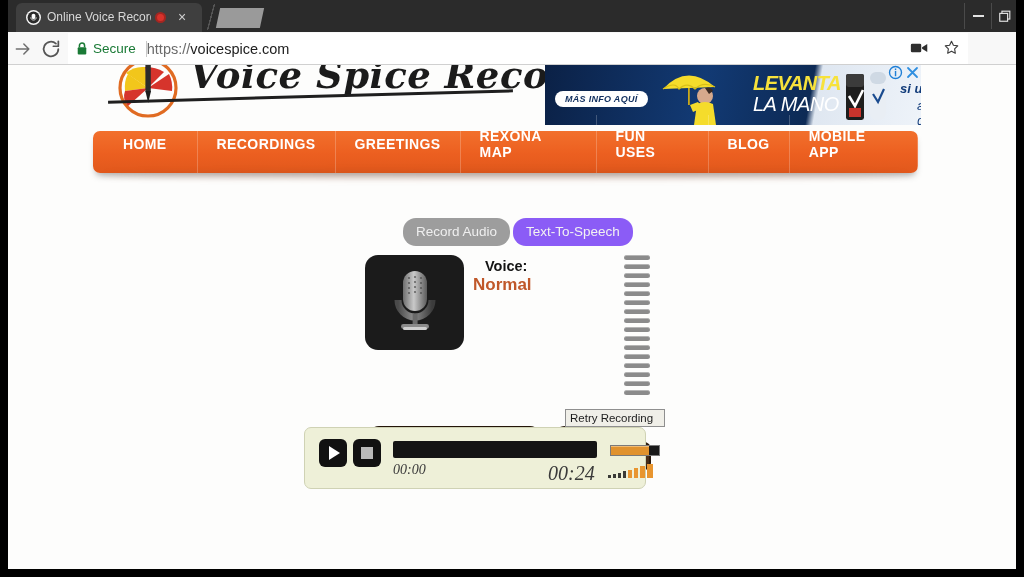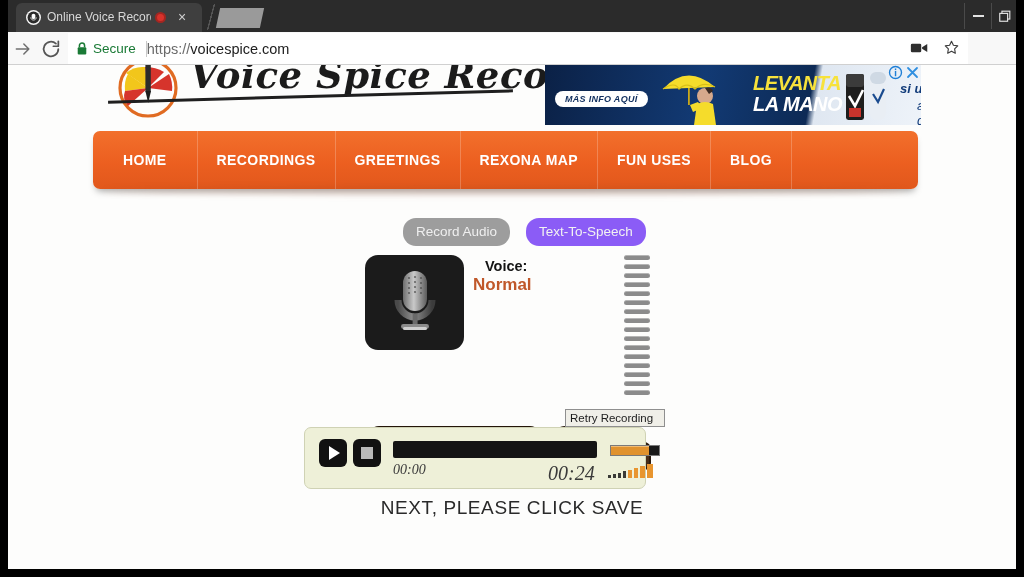--- a/index.html
+++ b/index.html
@@ -147,21 +147,21 @@
     position:absolute; left:112px; top:2px; width:96px; height:58px;
   }
   .ad-head1 {
     position: absolute; left: 208px; top: 8px;
     color: #f7e23b; font-size: 20px; font-weight: 700; font-style: italic;
     line-height: 21px; letter-spacing: -0.5px;
     font-family: "Liberation Sans", sans-serif;
   }
   .ad-head2 {
     position: absolute; left: 208px; top: 29px;
-    color: #ffffff; font-size: 20px; font-weight: 700; font-style: italic;
+    color: #ffffff; font-size: 20px; font-weight: 400; font-style: italic;
     line-height: 21px; letter-spacing: -0.5px;
   }
   .ad-prod {
     position:absolute; left: 295px; top: 3px; width: 56px; height: 55px;
   }
   .ad-right1 {
     position:absolute; left: 355px; top: 16px;
     color:#123c7a; font-size: 13px; font-style: italic; font-weight: 700;
     white-space: nowrap;
   }
@@ -169,21 +169,21 @@
     position:absolute; left: 372px; top: 33px;
     color:#123c7a; font-size: 13px; font-style: italic;
   }
   .ad-icons {
     position: absolute; right: 1px; top: 0px;
     display:flex; align-items:center; gap:2px;
   }
 
   
   .navbar {
-    position: absolute; left: 85px; top: 66px; width: 825px; height: 58px;
+    position: absolute; left: 85px; top: 66px; width: 825px; height: 42px;
     background: linear-gradient(#f2702c 0%, #ec5f20 55%, #e1581c 100%);
     border-radius: 7px;
     box-shadow: 0 5px 7px -3px rgba(0,0,0,0.35);
     display: flex; align-items: flex-end;
   }
   .navbar::after {
     content:''; position:absolute; left:12px; right:12px; bottom:-6px; height:8px;
     background: rgba(150,60,20,0.18); filter: blur(3px); border-radius: 50%;
   }
   .nav-item {
@@ -193,21 +193,21 @@
     letter-spacing: 0.4px;
     border-right: 1px solid rgba(255,255,255,0.22);
     position: relative; z-index:2;
   }
   .nav-item:first-child { padding-left: 30px; padding-right:30px; }
   .nav-item:last-child { border-right: 1px solid rgba(255,255,255,0.22); }
 
   
   .modetabs {
     position: absolute; left: 395px; top: 153px;
-    display: flex; gap: 16px;
+    display: flex; gap: 3px;
   }
   .modetab {
     background: #9d9d9d; color: #efefef;
     font-size: 13.5px;
     padding: 6px 13px 7px;
     border-radius: 13px;
   }
   .modetab.alt { background: #8b5cf6; color: #f2f2f2; }
 
   
@@ -472,20 +472,21 @@
       </div>
     </div>
 
     <div class="navbar">
       <div class="nav-item">HOME</div>
       <div class="nav-item">RECORDINGS</div>
       <div class="nav-item">GREETINGS</div>
       <div class="nav-item">REXONA MAP</div>
       <div class="nav-item">FUN USES</div>
       <div class="nav-item">BLOG</div>
+      <div class="nav-item">MOBILE APP</div>
     </div>
 
     <div class="modetabs">
       <div class="modetab">Record Audio</div>
       <div class="modetab alt">Text-To-Speech</div>
     </div>
 
     <div class="mic-box">
       <svg width="62" height="72" viewBox="0 0 62 72" aria-hidden="true">
         <defs>
@@ -592,19 +593,18 @@
         <i style="height:4px"></i>
         <i style="height:5px"></i>
         <i style="height:7px"></i>
         <i class="on" style="height:8px;width:4px"></i>
         <i class="on" style="height:10px;width:4px"></i>
         <i class="on" style="height:12px;width:5px"></i>
         <i class="on" style="height:14px;width:6px"></i>
       </div>
     </div>
 
-    <div class="hint">NEXT, PLEASE CLICK SAVE</div>
   </div>
 
   <div class="edge-left"></div>
   <div class="edge-right"></div>
   <div class="edge-bottom"></div>
 </div>
 
 </body></html>

